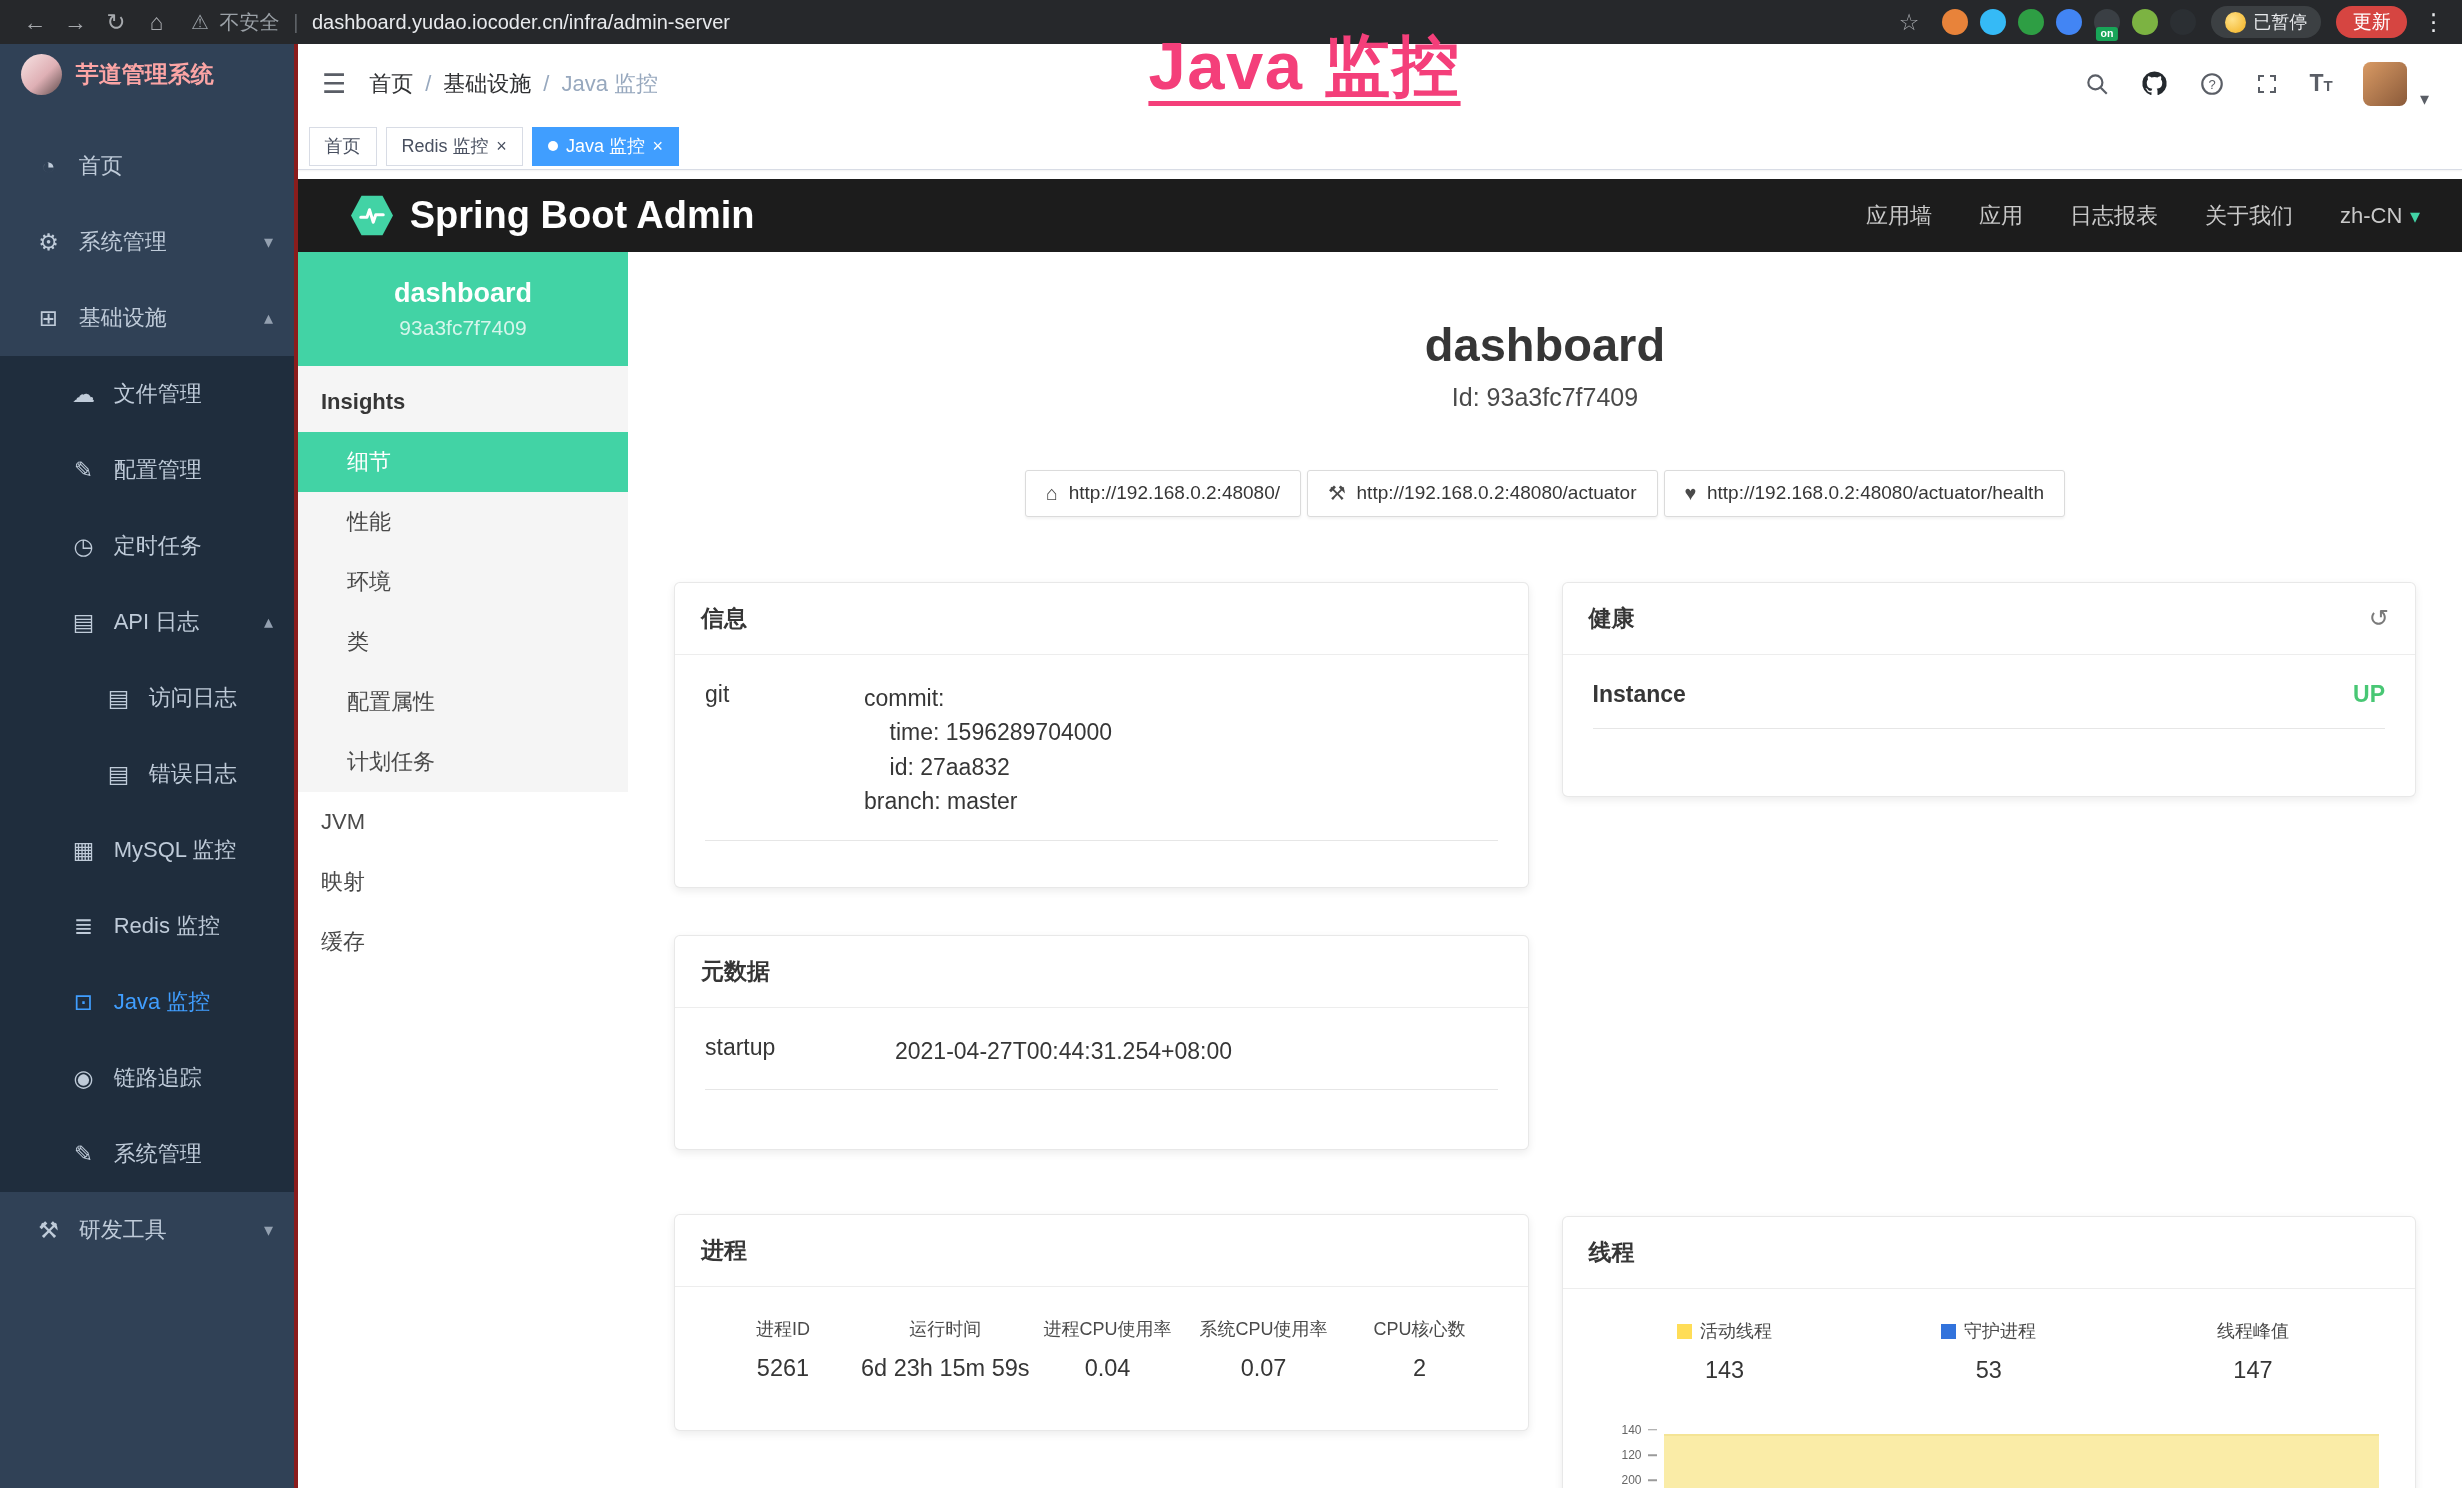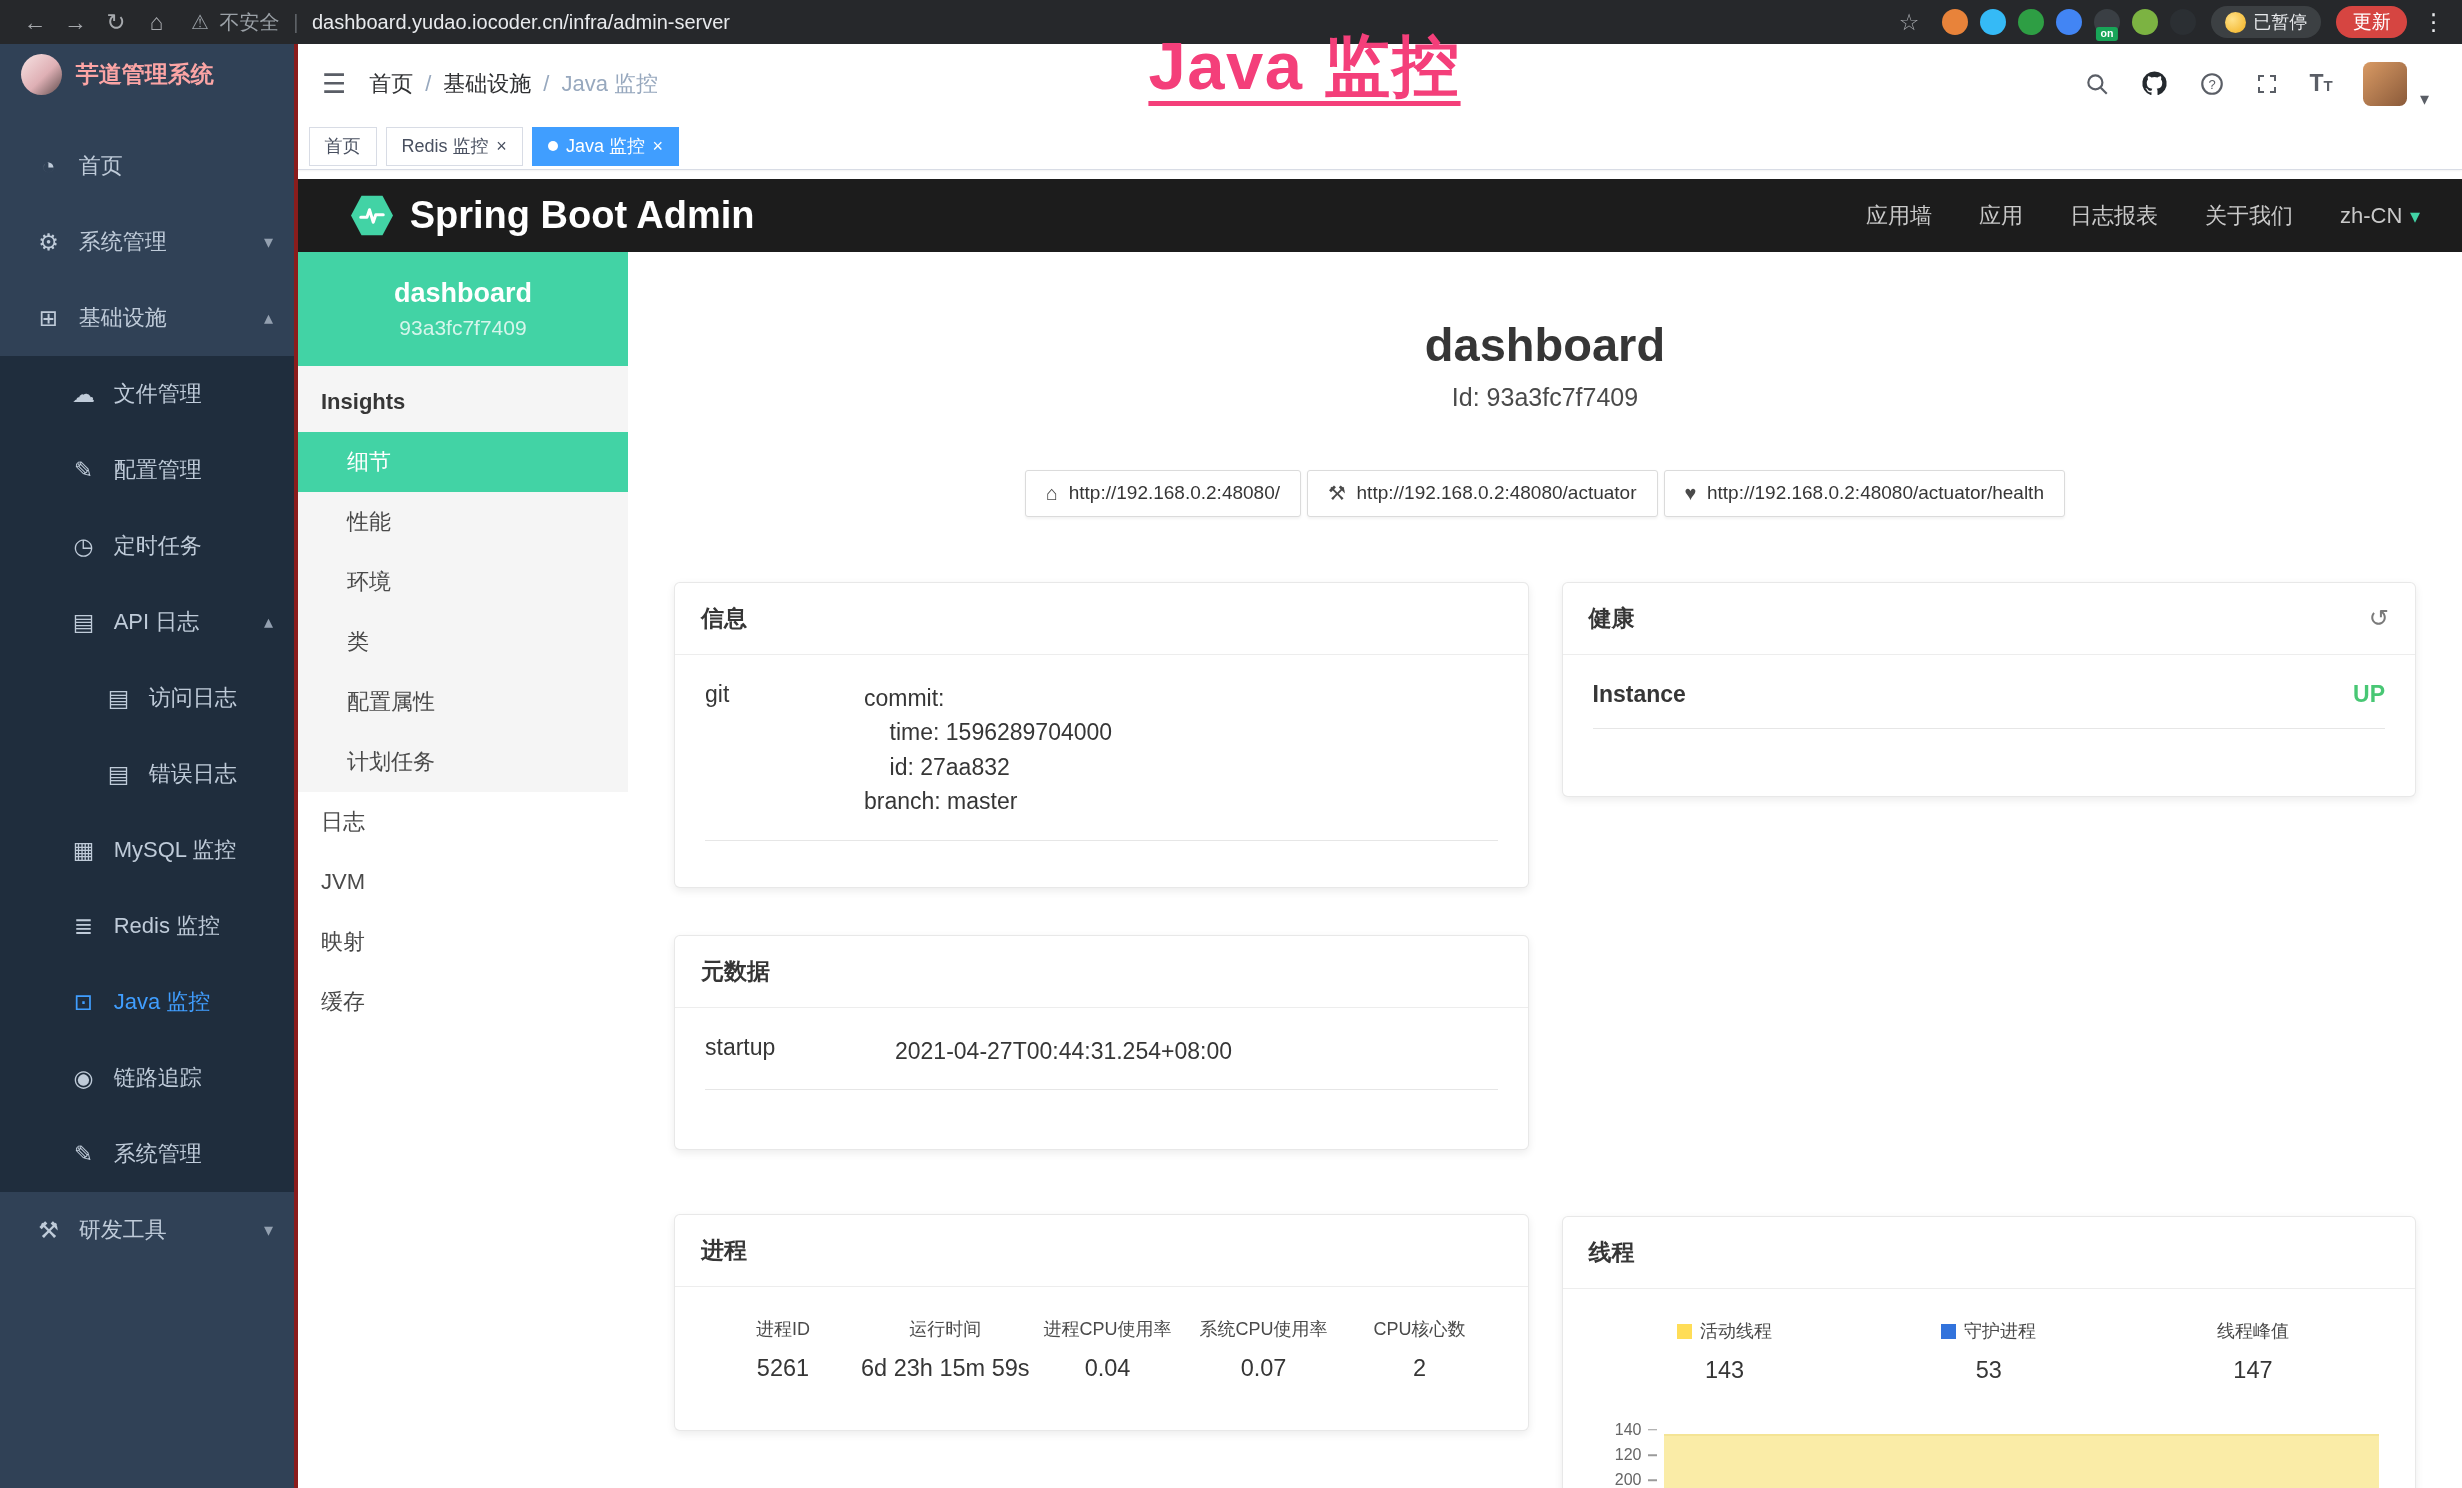--- a/index.html
+++ b/index.html
@@ -117,21 +117,21 @@
   #process-metrics{display:flex;padding:4.6px 0 0;}
   .metric{flex:1;text-align:center;white-space:nowrap;}
   .metric-label{font-size:18px;color:#4a4a4a;}
   .metric-value{font-size:23.5px;color:#363636;margin-top:13.7px;}
   #threads-legend{display:flex;padding-top:4.6px;}
   .lg{flex:1;text-align:center;}
   .lg-head{display:flex;align-items:center;justify-content:center;gap:7.6px;font-size:18px;color:#4a4a4a;}
   .sq{width:15px;height:15px;display:inline-block;flex-shrink:0;}
   .lg-val{font-size:23.5px;color:#363636;margin-top:13.7px;}
   #threads-chart{margin-top:35px;position:relative;height:243px;}
-  .ytick{position:absolute;left:0;width:49px;text-align:right;font-size:16px;color:#666;transform:translateY(-50%);}
+  .ytick{position:absolute;left:0;width:49px;text-align:right;font-size:12px;color:#666;transform:translateY(-50%);}
   .ytickmark{position:absolute;left:55px;width:9px;height:1.5px;background:#9a9a9a;transform:translateY(-50%);}
   .band{position:absolute;left:71px;right:6px;top:15px;height:319px;background:var(--thread-band-yellow);opacity:.6;border-top:2.3px solid #edd34f;}
 </style>
 </head>
 <body>
 
 <div id="root" style="--accent: #409eff; --sba-green: #42d3a5; --status-up: #48c774; --annotation-pink: #f43f7a; --annotation-red-line: #8a1c1c; --thread-band-yellow: #f7e06e;">
 
   <div id="browser-bar">
     <span class="bicon">←</span>
@@ -329,21 +329,20 @@
             <div>
                 <div class="ins-item active">细节</div>
                 <div class="ins-item">性能</div>
                 <div class="ins-item">环境</div>
                 <div class="ins-item">类</div>
                 <div class="ins-item">配置属性</div>
                 <div class="ins-item">计划任务</div>
               </div>
           </div>
           <div>
-              <div class="root-item">日志</div>
               <div class="root-item">JVM</div>
               <div class="root-item">映射</div>
               <div class="root-item">缓存</div>
             </div>
         </div>
 
         <div id="sba-main">
           <h1 id="sba-title">dashboard</h1>
           <div id="sba-sub">Id: 93a3fc7f7409</div>
           <div id="links-row">

